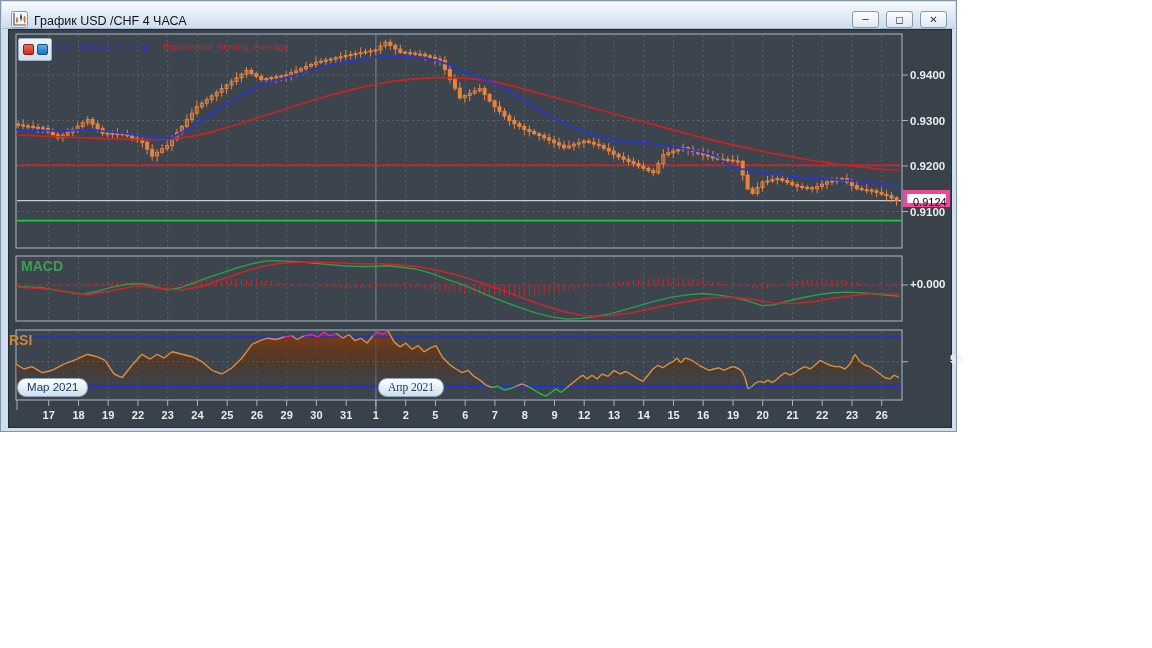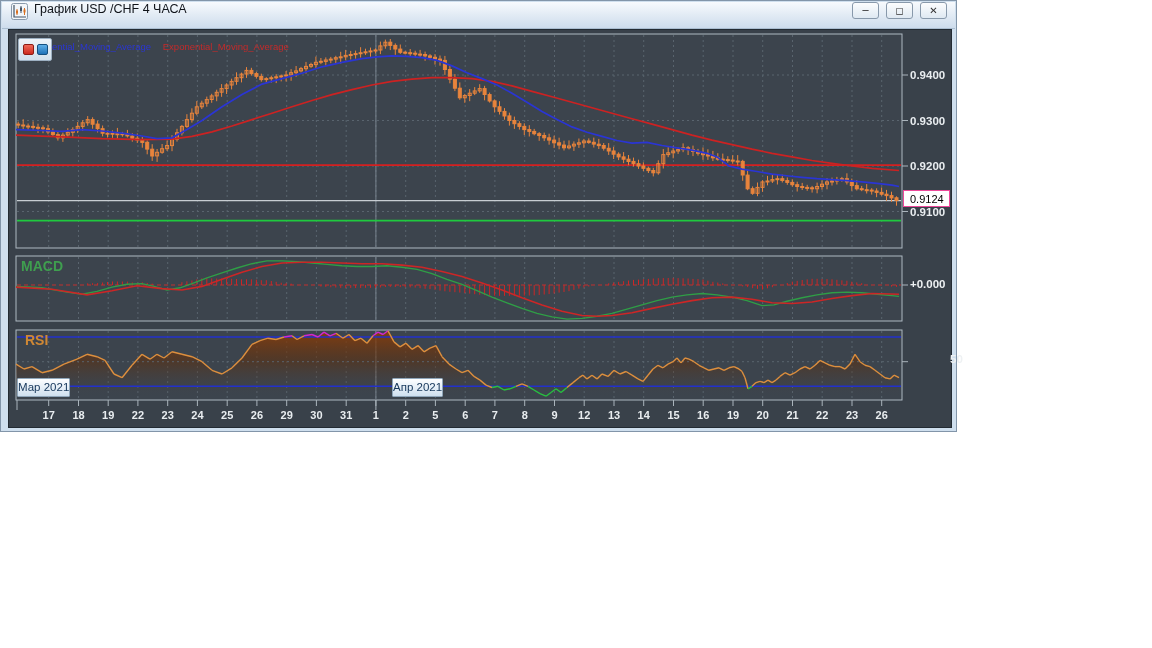--- a/index.html
+++ b/index.html
@@ -1,20 +1,20 @@
 <!DOCTYPE html>
 <html><head>
 <meta charset="utf-8">
 <style>
   html,body{margin:0;padding:0;background:#ffffff;width:1152px;height:648px;overflow:hidden;
     font-family:"Liberation Sans",sans-serif;}
   .window{position:absolute;left:0;top:0;width:957px;height:432px;background:#cfdfee;
     border:1px solid #8295a9;box-sizing:border-box;}
   .titlebar{position:absolute;left:1px;top:1px;right:1px;height:27px;
-    background:linear-gradient(#f7fafd,#cddcec);display:flex;align-items:flex-start;
+    background:linear-gradient(#f7fafd,#cddcec);display:flex;align-items:flex-end;
     padding:0 8px;box-sizing:border-box;border-bottom:1px solid #aabdd0;}
   .win-icon{width:18px;height:18px;display:inline-flex;align-items:center;justify-content:center;}
   .win-title{font-size:12.5px;color:#10141a;margin-left:6px;flex:1;white-space:pre;}
   .win-btn{width:27px;height:17px;margin-left:7px;display:inline-flex;align-items:center;
     justify-content:center;background:linear-gradient(#fcfdfe,#dfe9f2);
     border:1px solid #8899ab;border-radius:3px;font-size:10px;line-height:1;color:#333;
     font-family:"DejaVu Sans",sans-serif;padding:0;cursor:default;}
   .win-btn span{pointer-events:none;}
   .client{position:absolute;left:7px;top:28px;width:944px;height:399px;background:#39414a;
     border:1px solid #232b33;box-sizing:border-box;}
@@ -24,28 +24,28 @@
     background:linear-gradient(#eef4f9,#d2e0ec);border:1px solid #9db0c2;border-radius:2px;
     display:flex;align-items:center;justify-content:center;gap:3px;z-index:5;}
   .sq{width:11px;height:11px;border-radius:2px;padding:0;cursor:default;}
   .sq.red{background:linear-gradient(#f06a5a,#cc2a1e);border:1px solid #8d1d14;}
   .sq.blue{background:linear-gradient(#5fb0e8,#1f72b8);border:1px solid #155080;}
   .legend-labels{left:43px;top:11px;font-size:9.5px;white-space:nowrap;z-index:4;letter-spacing:0;}
   .ema-fast-label{color:#2a35d4;}
   .ema-slow-label{color:#c42a2a;margin-left:9px;}
   .panel-label{font-size:14px;font-weight:bold;z-index:4;}
   .macd-label{left:12px;top:228px;color:#3f9e4f;}
-  .rsi-label{left:16px;top:302px;color:#cf8835;}
-  .month-box{top:348px;height:19px;line-height:17px;padding:0 0;font-size:11.5px;color:#15365a;
-    background:linear-gradient(#fdfeff,#cfe0ef);border:1px solid #8fa6ba;border-radius:1px;
+  .rsi-label{left:0;top:302px;color:#cf8835;}
+  .month-box{top:348px;height:19px;line-height:17px;padding:0 9px;font-size:11.5px;color:#15365a;
+    background:linear-gradient(#fdfeff,#cfe0ef);border:1px solid #8fa6ba;border-radius:9px;
     box-sizing:border-box;z-index:6;}
   .month-0{left:8px;}
-  .month-1{left:383px;}
+  .month-1{left:369px;font-family:Liberation Serif, serif;}
   .price-box{left:894px;top:160px;width:47px;height:17px;background:#ffffff;color:#000;
-    font-size:11px;line-height:16px;padding-left:6px;border:1px solid #ec4899;
+    font-size:11px;line-height:16px;padding-left:6px;border:4px solid #ec4899;
     box-sizing:border-box;z-index:6;}
   .axis-side-label{color:#eef1f3;font-size:11.5px;font-weight:bold;z-index:4;}
   .macd-axis{left:901px;top:248px;}
   .rsi-axis{left:901px;top:323px;margin-left:40px;}
 </style>
 </head>
 <body>
 
 <div class="window">
   <div class="titlebar">

